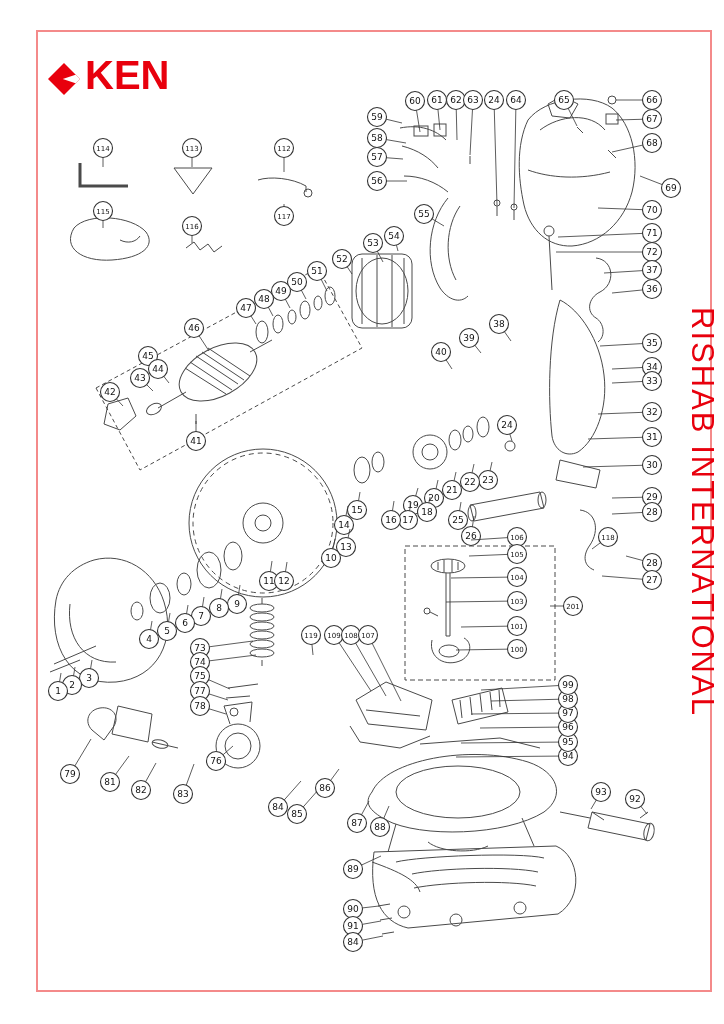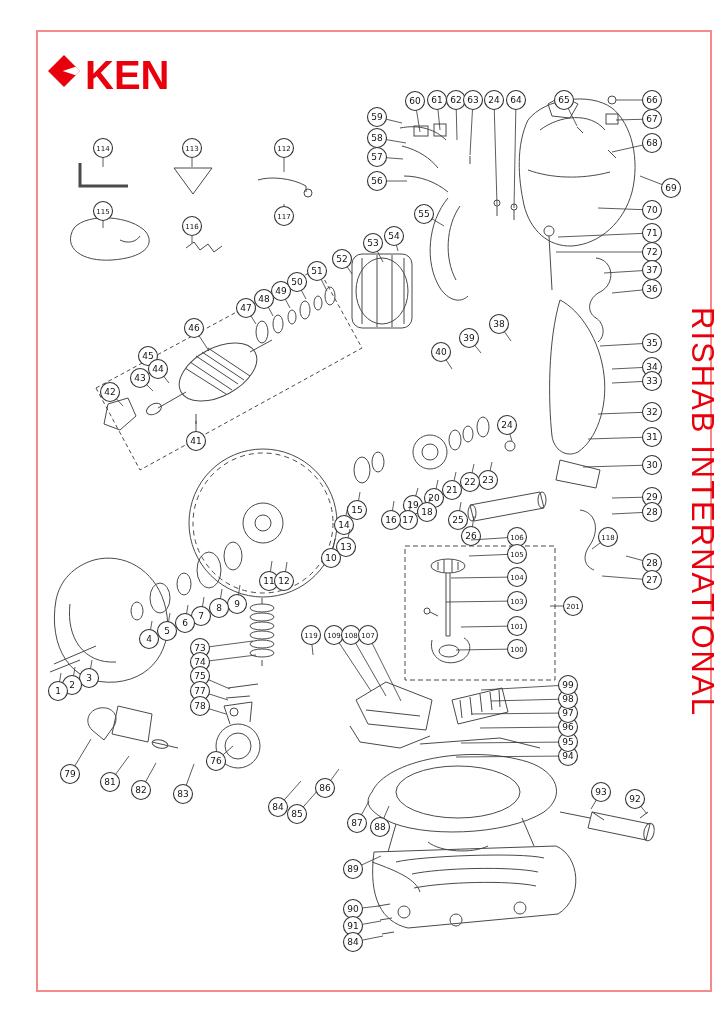--- a/index.html
+++ b/index.html
@@ -5,21 +5,21 @@
   :root{
     --brand-red:#e8000d;
     --border-pink:#f48a8a;
     --line-gray:#4a4a4a;
     --balloon-ink:#333333;
   }
   *{margin:0;padding:0;box-sizing:border-box;}
   body{background:#ffffff;font-family:"Liberation Sans",sans-serif;}
   .page{position:relative;width:724px;height:1024px;background:#ffffff;overflow:hidden;}
   .page-border{position:absolute;left:36px;top:30px;width:676px;height:962px;border:2px solid var(--border-pink);pointer-events:none;}
-  .logo{position:absolute;left:48px;top:55px;display:flex;align-items:flex-start;gap:5px;}
+  .logo{position:absolute;left:48px;top:55px;display:flex;align-items:flex-end;gap:5px;}
   .logo-diamond{width:32px;height:32px;position:relative;background:var(--brand-red);
     clip-path:polygon(50% 0,100% 50%,50% 100%,0 50%);}
   .logo-diamond::after{content:"";position:absolute;inset:0;background:#ffffff;
     clip-path:polygon(100% 32%,46% 50%,100% 68%);}
   .logo-text{color:var(--brand-red);font-size:40px;font-weight:bold;letter-spacing:0px;line-height:1;}
   .side-text{position:absolute;right:4px;top:50%;transform:translateY(-50%);
     writing-mode:vertical-rl;color:var(--brand-red);font-size:31px;letter-spacing:2px;white-space:nowrap;}
   svg.diagram{position:absolute;left:0;top:0;width:724px;height:1024px;}
   .parts{stroke:var(--line-gray);fill:none;stroke-width:1;}
   .leader{stroke:var(--balloon-ink);stroke-width:0.8;}

